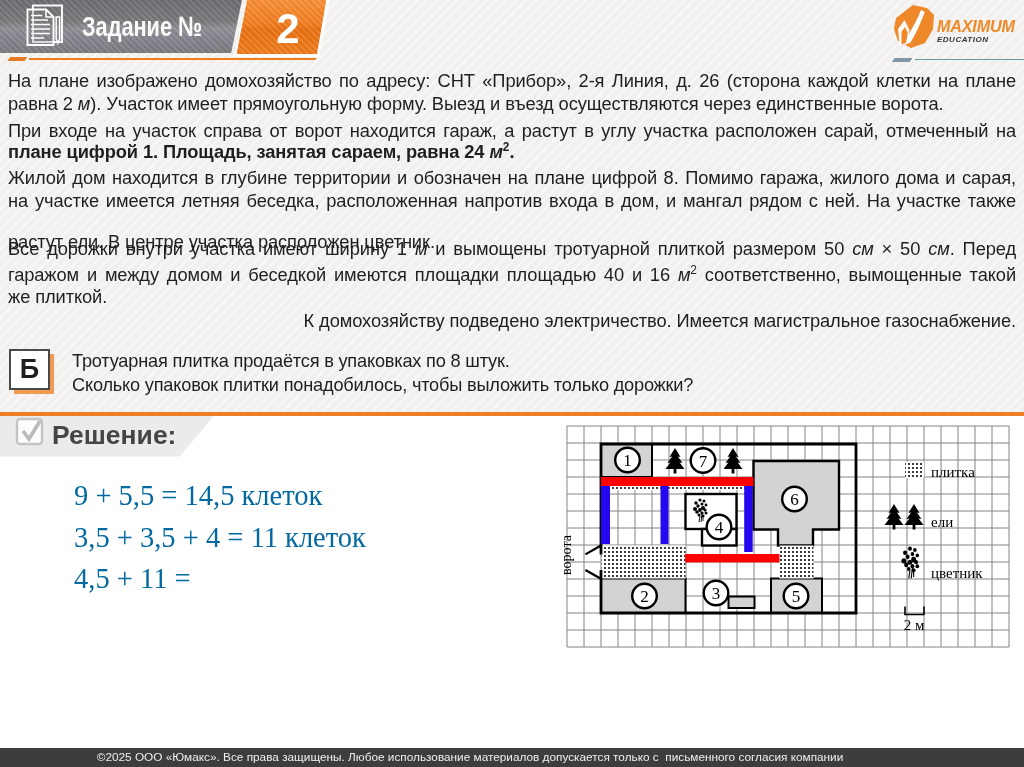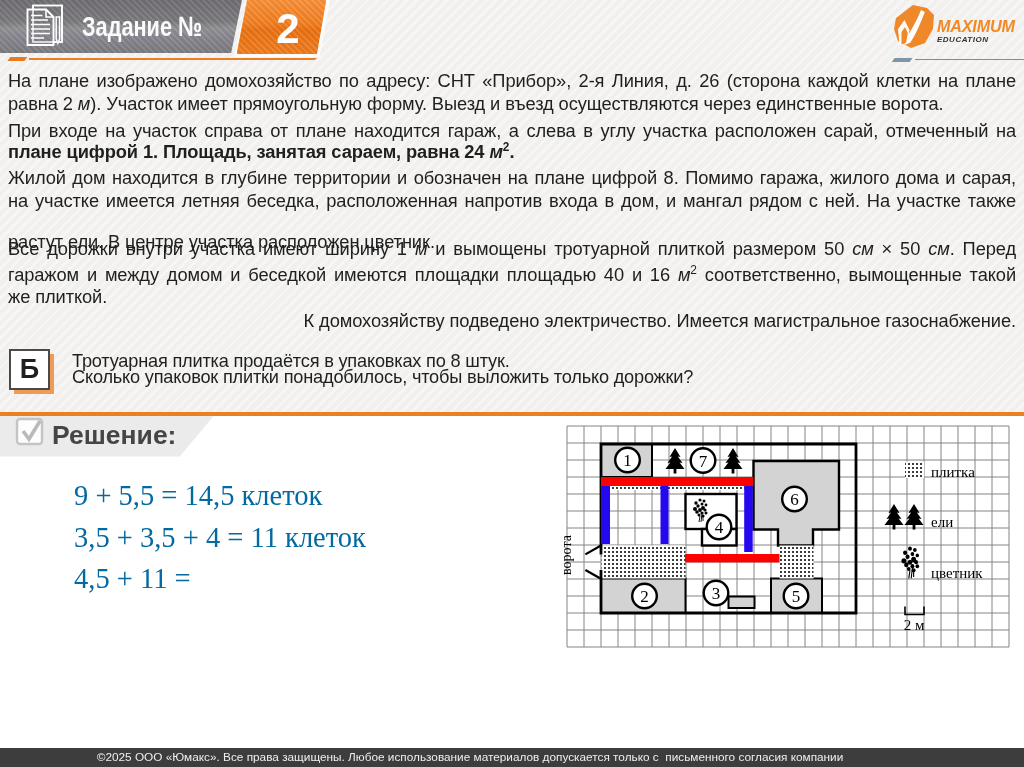--- a/index.html
+++ b/index.html
@@ -53,21 +53,21 @@
  <path d="M7 27 l6.5 -9 5 10 -2.5 13 -7.5 2.5 z" fill="#fff" opacity=".95"></path>
  <path d="M10.5 30 l3.5 -5 2.8 6 -1.7 9.8 -4.6 1.6 z" fill="#ef8829"></path>
  <text x="46" y="30" font-family="Liberation Sans,sans-serif" font-size="16.2" font-weight="bold" font-style="italic" fill="#f08a28" letter-spacing="-0.2">MAXIMUM</text>
  <text x="46" y="40" font-family="Liberation Sans,sans-serif" font-size="8" font-weight="bold" font-style="italic" fill="#333" letter-spacing="0.5">EDUCATION</text>
 </svg>
 
 <div class="tline just" style="top:70px;">На плане изображено домохозяйство по адресу: СНТ «Прибор», 2-я Линия, д. 26 (сторона каждой клетки на плане</div>
 
 <div class="tline" style="top:93px;">равна 2 <i>м</i>). Участок имеет прямоугольную форму. Выезд и въезд осуществляются через единственные ворота.</div>
 
-<div class="tline just" style="top:120px;">При входе на участок справа от плане находится гараж, а слева в углу участка расположен сарай, отмеченный на</div>
+<div class="tline just" style="top:120px;">При входе на участок справа от ворот находится гараж, а растут в углу участка расположен сарай, отмеченный на</div>
 
 <div class="tline" style="top:140px;font-weight:bold;">плане цифрой 1. Площадь, занятая сараем, равна 24 <i>м</i><sup>2</sup>.</div>
 
 <div class="tline just" style="top:167px;">Жилой дом находится в глубине территории и обозначен на плане цифрой 8. Помимо гаража, жилого дома и сарая,</div>
 
 <div class="tline just" style="top:190px;">на участке имеется летняя беседка, расположенная напротив входа в дом, и мангал рядом с ней. На участке также</div>
 
 <div class="tline" style="top:231px;">растут ели. В центре участка расположен цветник.</div>
 
 <div class="tline just" style="top:238px;">Все дорожки внутри участка имеют ширину 1 <i>м</i> и вымощены тротуарной плиткой размером 50 <i>см</i> × 50 <i>см</i>. Перед</div>
@@ -77,21 +77,21 @@
 <div class="tline" style="top:286.3px;">же плиткой.</div>
 
 <div class="tline" style="top:310px;text-align:right;">К домохозяйству подведено электричество. Имеется магистральное газоснабжение.</div>
 
 <div class="abs" style="left:14px;top:354px;width:40px;height:40px;background:#ef9a55;"></div>
 
 <div class="abs" style="left:9px;top:349px;width:37px;height:37px;background:#fff;border:2px solid #4a4a4a;font-size:27px;font-weight:bold;color:#1f1f1f;text-align:center;line-height:37px;">Б</div>
 
 <div class="bq" style="top:351px;">Тротуарная плитка продаётся в упаковках по 8 штук.</div>
 
-<div class="bq" style="top:367px;text-align:right;">Сколько упаковок плитки понадобилось, чтобы выложить только дорожки?</div>
+<div class="bq" style="top:375px;text-align:right;">Сколько упаковок плитки понадобилось, чтобы выложить только дорожки?</div>
 
 <div class="abs" style="left:0;top:412px;width:1024px;height:3.5px;background:#ec7f25;"></div>
 
 <div class="abs" style="left:0;top:415.5px;width:214px;height:41px;background:#ebebeb;clip-path:polygon(0 0,100% 0,84% 100%,0 100%);"></div>
 
 <svg class="abs" style="left:15px;top:416px;" width="30" height="30" viewBox="0 0 30 30">
  <rect x="2" y="3" width="25" height="25" rx="3" fill="#fdfdfd" stroke="#c4c4c4" stroke-width="2.4"></rect>
  <path d="M8 15 l6 8 L25 5" fill="none" stroke="#b9b9b9" stroke-width="3.6"></path>
 </svg>
 

